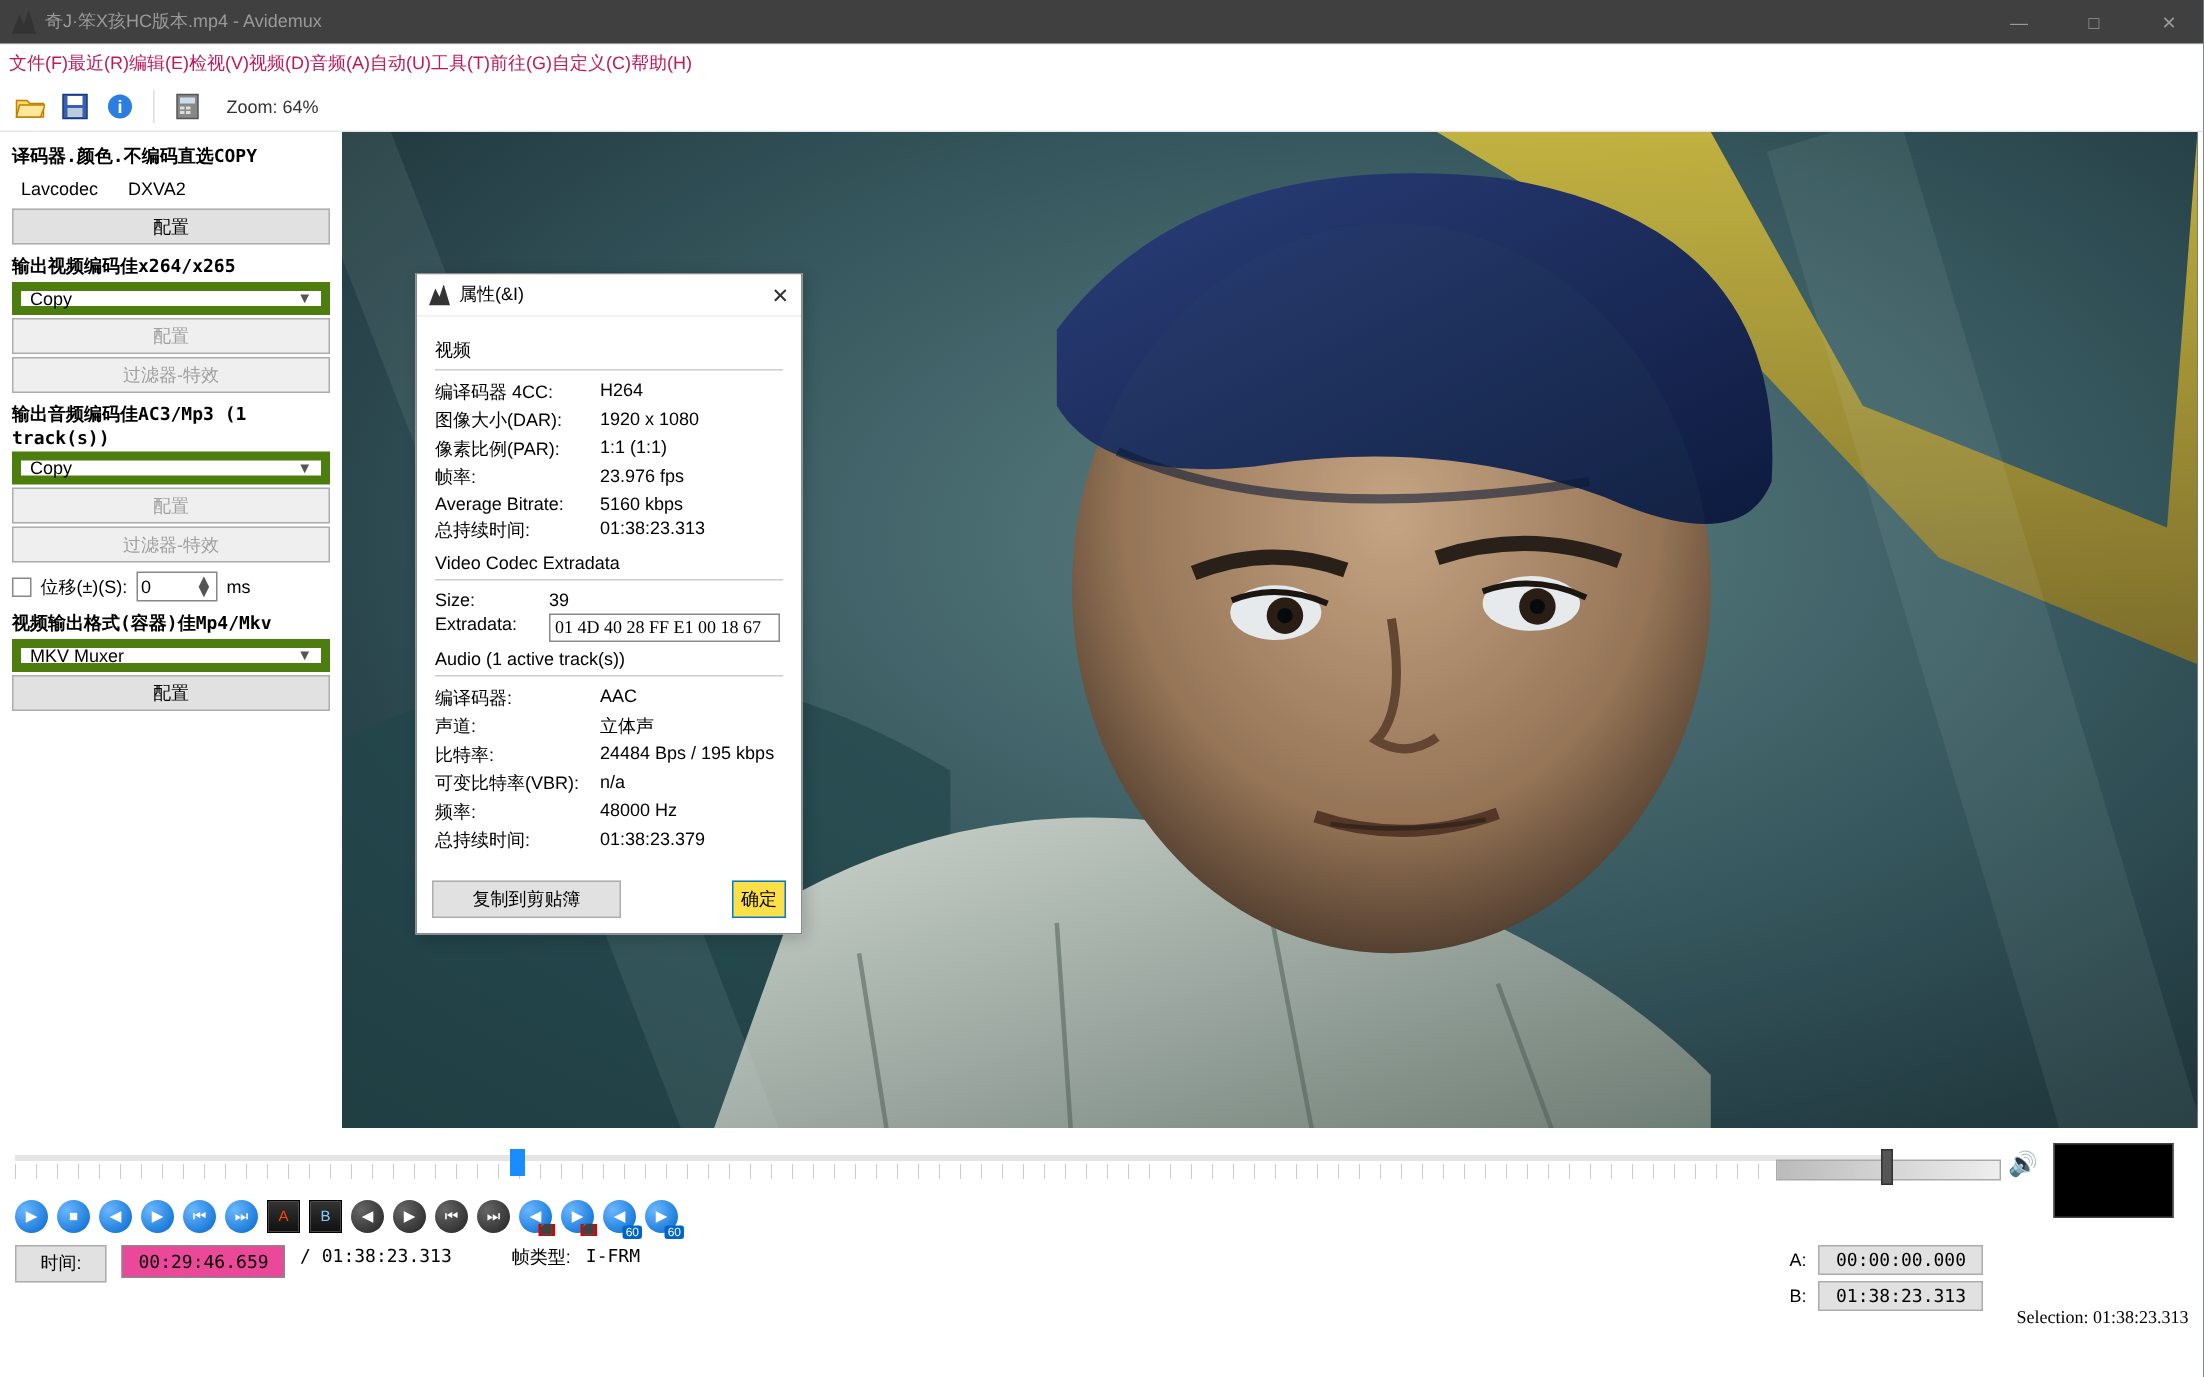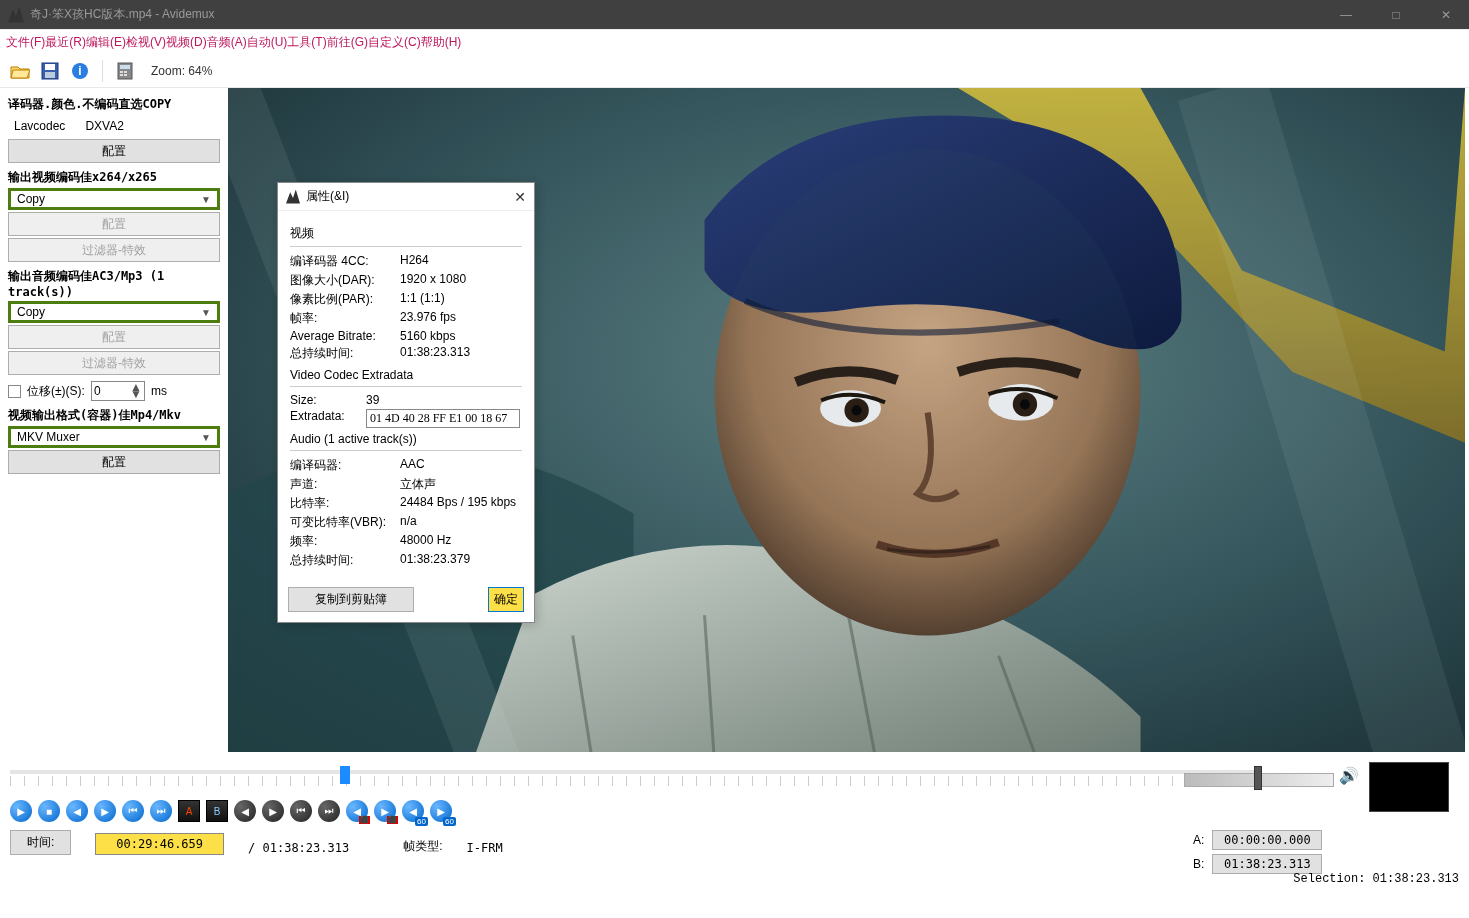--- a/index.html
+++ b/index.html
@@ -14,21 +14,21 @@
 .toolbar{height:34px;display:flex;align-items:center;padding:0 8px;gap:6px;border-bottom:1px solid #e8e8e8}
 .tb-btn{width:24px;height:24px;display:flex;align-items:center;justify-content:center}
 .tb-sep{width:1px;height:22px;background:#ddd;margin:0 4px}
 .zoom-label{margin-left:8px;color:#333}
 .main{display:flex;height:668px}
 .sidebar{width:228px;padding:4px 8px;display:flex;flex-direction:column;gap:2px}
 .section-title{font-weight:bold;font-family:SimSun,monospace;margin-top:4px}
 .side-row{display:flex;gap:20px;padding:4px 6px}
 .side-btn{height:24px;border:1px solid #adadad;background:#e1e1e1;text-align:center;line-height:22px;width:100%}
 .side-btn.disabled{color:#a0a0a0;background:#efefef}
-.side-select{height:22px;border:3px solid #4d7c0f;background:#fff;padding:0 6px;display:flex;align-items:center;justify-content:space-between;width:100%}
+.side-select{height:22px;border:6px solid #4d7c0f;background:#fff;padding:0 6px;display:flex;align-items:center;justify-content:space-between;width:100%}
 .chev{font-size:10px;color:#555}
 .shift-row{display:flex;align-items:center;gap:6px;margin-top:4px}
 .checkbox{width:13px;height:13px;border:1px solid #888;background:#fff}
 .spin{width:54px;height:20px;border:1px solid #888;display:flex;align-items:center;justify-content:space-between;padding:0 2px;background:#fff}
 .spin-arrows{display:flex;flex-direction:column;font-size:7px;line-height:7px;color:#555}
 .video-area{flex:1;background:#000;position:relative;margin:0 4px 4px 0;overflow:hidden}
 .bottombar{padding:6px 10px}
 .timeline{position:relative;height:26px;margin:4px 0 8px 0;display:flex;align-items:center}
 .timeline-track{position:absolute;left:0;right:200px;top:4px;height:4px;background:#e5e5e5}
 .timeline-ticks{position:absolute;left:0;right:200px;top:10px;height:10px;background:repeating-linear-gradient(90deg,#ccc 0,#ccc 1px,transparent 1px,transparent 14px)}
@@ -41,24 +41,24 @@
 .thumb-box{position:absolute;right:10px;top:-4px;width:80px;height:50px;background:#000;border:1px solid #444}
 .transport{display:flex;align-items:center;gap:6px;margin-bottom:8px}
 .t-btn{width:22px;height:22px;border-radius:50%;background:radial-gradient(circle at 30% 30%,#6ab7ff,#0066cc);display:flex;align-items:center;justify-content:center;color:#fff;font-size:10px}
 .t-btn.dark{background:radial-gradient(circle at 30% 30%,#666,#222)}
 .marker-a,.marker-b{width:22px;height:22px;background:#222;color:#fff;display:flex;align-items:center;justify-content:center;font-size:10px;border:1px solid #000}
 .marker-a{background:linear-gradient(#333,#111);color:#ff4400}
 .marker-b{background:linear-gradient(#333,#111);color:#88ccff}
 .ab-panel{position:absolute;right:136px;bottom:40px;width:140px}
 .ab-row{display:flex;align-items:center;gap:8px;margin-bottom:4px}
 .ab-val{border:1px solid #adadad;background:#e1e1e1;width:110px;text-align:center;padding:2px 0;font-family:monospace}
-.selection-label{position:absolute;right:10px;bottom:32px;font-family:Liberation Mono, monospace}
-.time-row{display:flex;align-items:flex-end;gap:24px;margin-top:6px}
+.selection-label{position:absolute;right:10px;bottom:32px;font-family:Liberation Serif, serif}
+.time-row{display:flex;align-items:flex-start;gap:10px;margin-top:6px}
 .time-label-btn{border:1px solid #adadad;background:#e1e1e1;padding:3px 16px}
-.time-val{border:1px solid #888;padding:3px 20px;font-family:monospace;background:#fde047}
+.time-val{border:1px solid #888;padding:3px 10px;font-family:monospace;background:#ec4899}
 .dialog{position:absolute;left:277px;top:182px;width:258px;background:#fff;border:1px solid #888;box-shadow:2px 2px 10px rgba(0,0,0,0.2)}
 .dlg-title{height:28px;background:#fff;display:flex;align-items:center;padding:0 8px;border-bottom:1px solid #eee}
 .dlg-title-icon{width:14px;height:14px;background:#333;margin-right:6px;clip-path:polygon(0 100%,30% 20%,50% 60%,70% 0,100% 100%)}
 .dlg-close{margin-left:auto;font-size:14px;color:#333}
 .dlg-body{padding:10px 12px;font-family:SimSun,monospace}
 .grp-label{margin:4px 0}
 .grp-line{height:1px;background:#ccc;margin:2px 0 6px 0}
 .prop-row{display:flex;margin:2px 0}
 .prop-key{width:110px}
 .extradata-input{border:1px solid #888;padding:1px 3px;font-family:Liberation Serif, serif;width:154px;display:inline-block}

